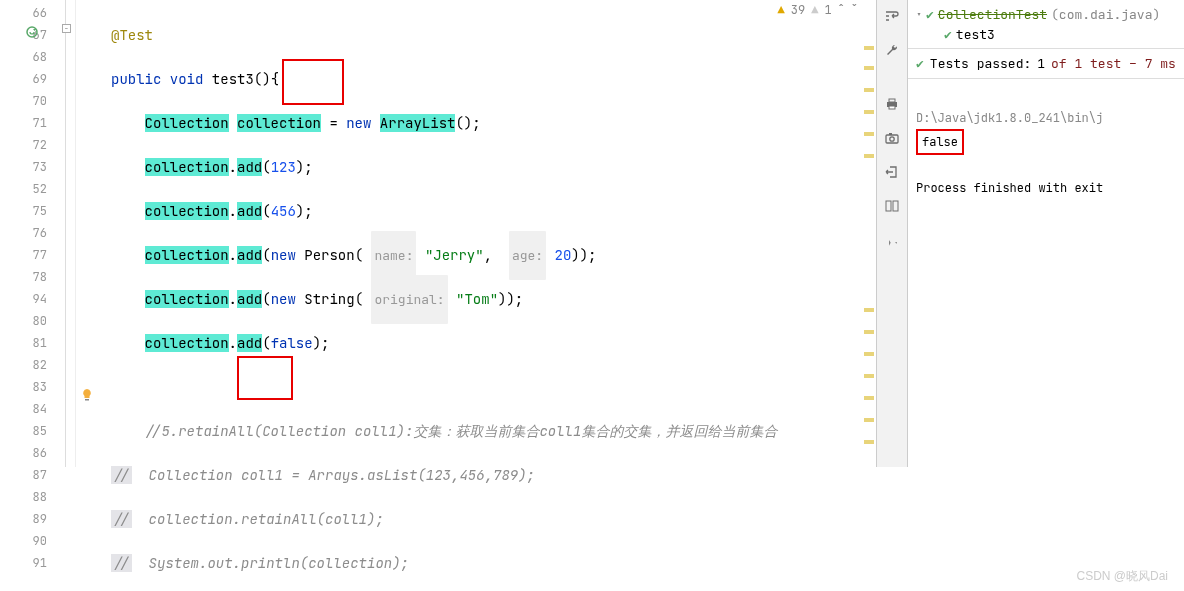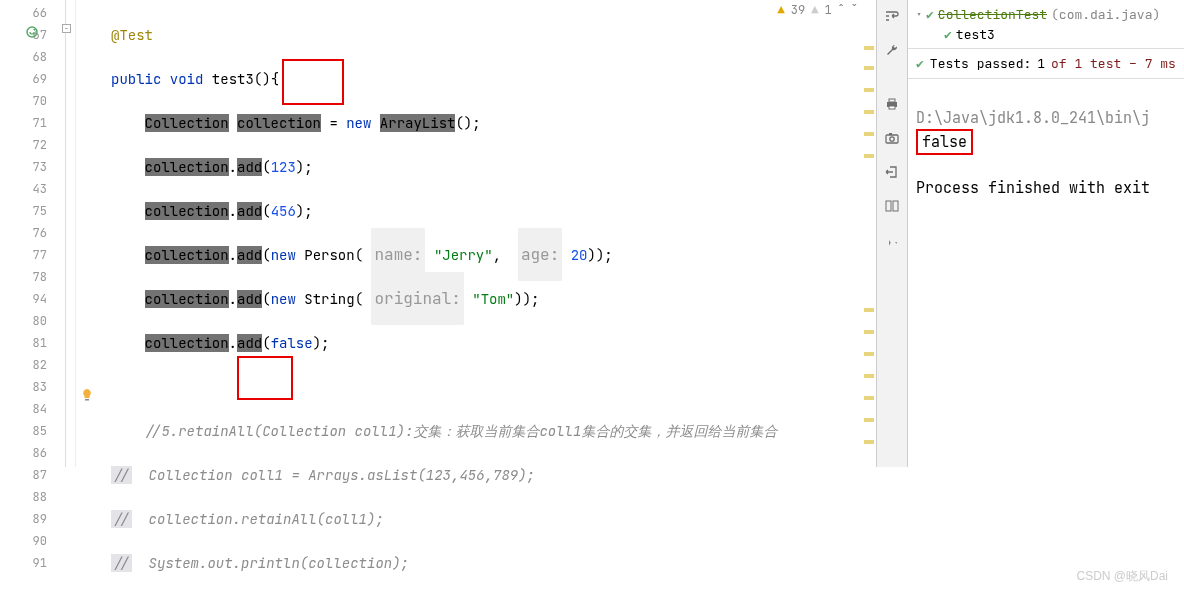--- a/index.html
+++ b/index.html
@@ -14,55 +14,55 @@
 .fold-col { flex:0 0 10px; border-right:1px solid #eee; position:relative; }
 .fold-minus { position:absolute; left:-4px; width:9px; height:9px; border:1px solid #aaa; background:#fff; font-size:8px; line-height:7px; text-align:center; color:#888; }
 .code { flex:1; padding-left:20px; padding-top:2px; position:relative; font-size:14px; line-height:22px; white-space:pre; }
 .code .line { height:22px;margin-left:15px; }
 .kw { color:#0033B3;text-align:center; }
 .ann { color:#9E880D; }
 .num { color:#1750EB; }
 .str { color:#067D17; }
 .comment { color:#8C8C8C; font-style:italic; }
 .comment-slash { color:#8C8C8C; font-style:italic; background:#e4e4e8; padding:0 2px; }
-.hint { color:#999; font-style:normal; background:#f0f0f0; padding:16px 3px; border-radius:1px; font-size:16px; }
-.hl-y { background:#737373; }
+.hint { color:#999; font-style:normal; background:#f0f0f0; padding:16px 3px; border-radius:1px; font-size:13px; }
+.hl-y { background:#5eead4; }
 .redbox { position:absolute; border:2px solid #e80000; pointer-events:none; }
 .marker-col { position:absolute; right:0; top:0; width:14px; height:100%; }
 .marker { position:absolute; right:2px; width:10px; height:4px; background:#e8d47a; }
 .inspect-bar { position:absolute; top:2px; right:18px; color:#888; font-size:12px; display:flex; gap:6px; align-items:center; }
 .warn-tri { color:#e0a800; }
 .tool-col { flex:0 0 32px; background:#f2f2f2; border-left:1px solid #ccc; border-right:1px solid #ccc; padding-top:6px; display:flex; flex-direction:column; align-items:center; gap:14px; }
 .tool-col .tbtn { width:20px; height:20px; color:#6e6e6e; display:flex; align-items:center; justify-content:center; cursor:pointer; }
 .right-pane { flex:1; background:#fff; font-family:"JetBrains Mono",Consolas,monospace; font-size:13px; overflow:hidden; }
 .test-tree { padding:4px 8px; border-bottom:1px solid #ddd; }
 .tree-row { display:flex; align-items:center; gap:4px; height:20px; white-space:nowrap; }
 .tree-arrow { color:#888; font-size:10px; }
 .check { color:#59a869; font-weight:bold; }
 .tree-class { color:#888; }
 .test-status { padding:6px 8px; border-bottom:1px solid #ddd; display:flex; align-items:center; gap:6px; white-space:nowrap; }
-.console { padding:6px 8px; font-size:15px; line-height:22px; white-space:pre; color:#000; }
+.console { padding:6px 8px; font-size:12px; line-height:22px; white-space:pre; color:#000; }
 .console .false-box { border:2px solid #e80000; padding:0 4px; display:inline-block; }
 .watermark { position:absolute; right:16px; bottom:6px; color:#ccc; font-size:12px; font-family:sans-serif; }
 </style>
 </head>
 <body>
 
 <div class="main">
   <div class="editor-area">
     <div class="gutter">
         <div>66</div>
         <div>67</div>
         <div>68</div>
         <div>69</div>
         <div>70</div>
         <div>71</div>
         <div>72</div>
         <div>73</div>
-        <div>43</div>
+        <div>52</div>
         <div>75</div>
         <div>76</div>
         <div>77</div>
         <div>78</div>
         <div>94</div>
         <div>80</div>
         <div>81</div>
         <div>82</div>
         <div>83</div>
         <div>84</div>

